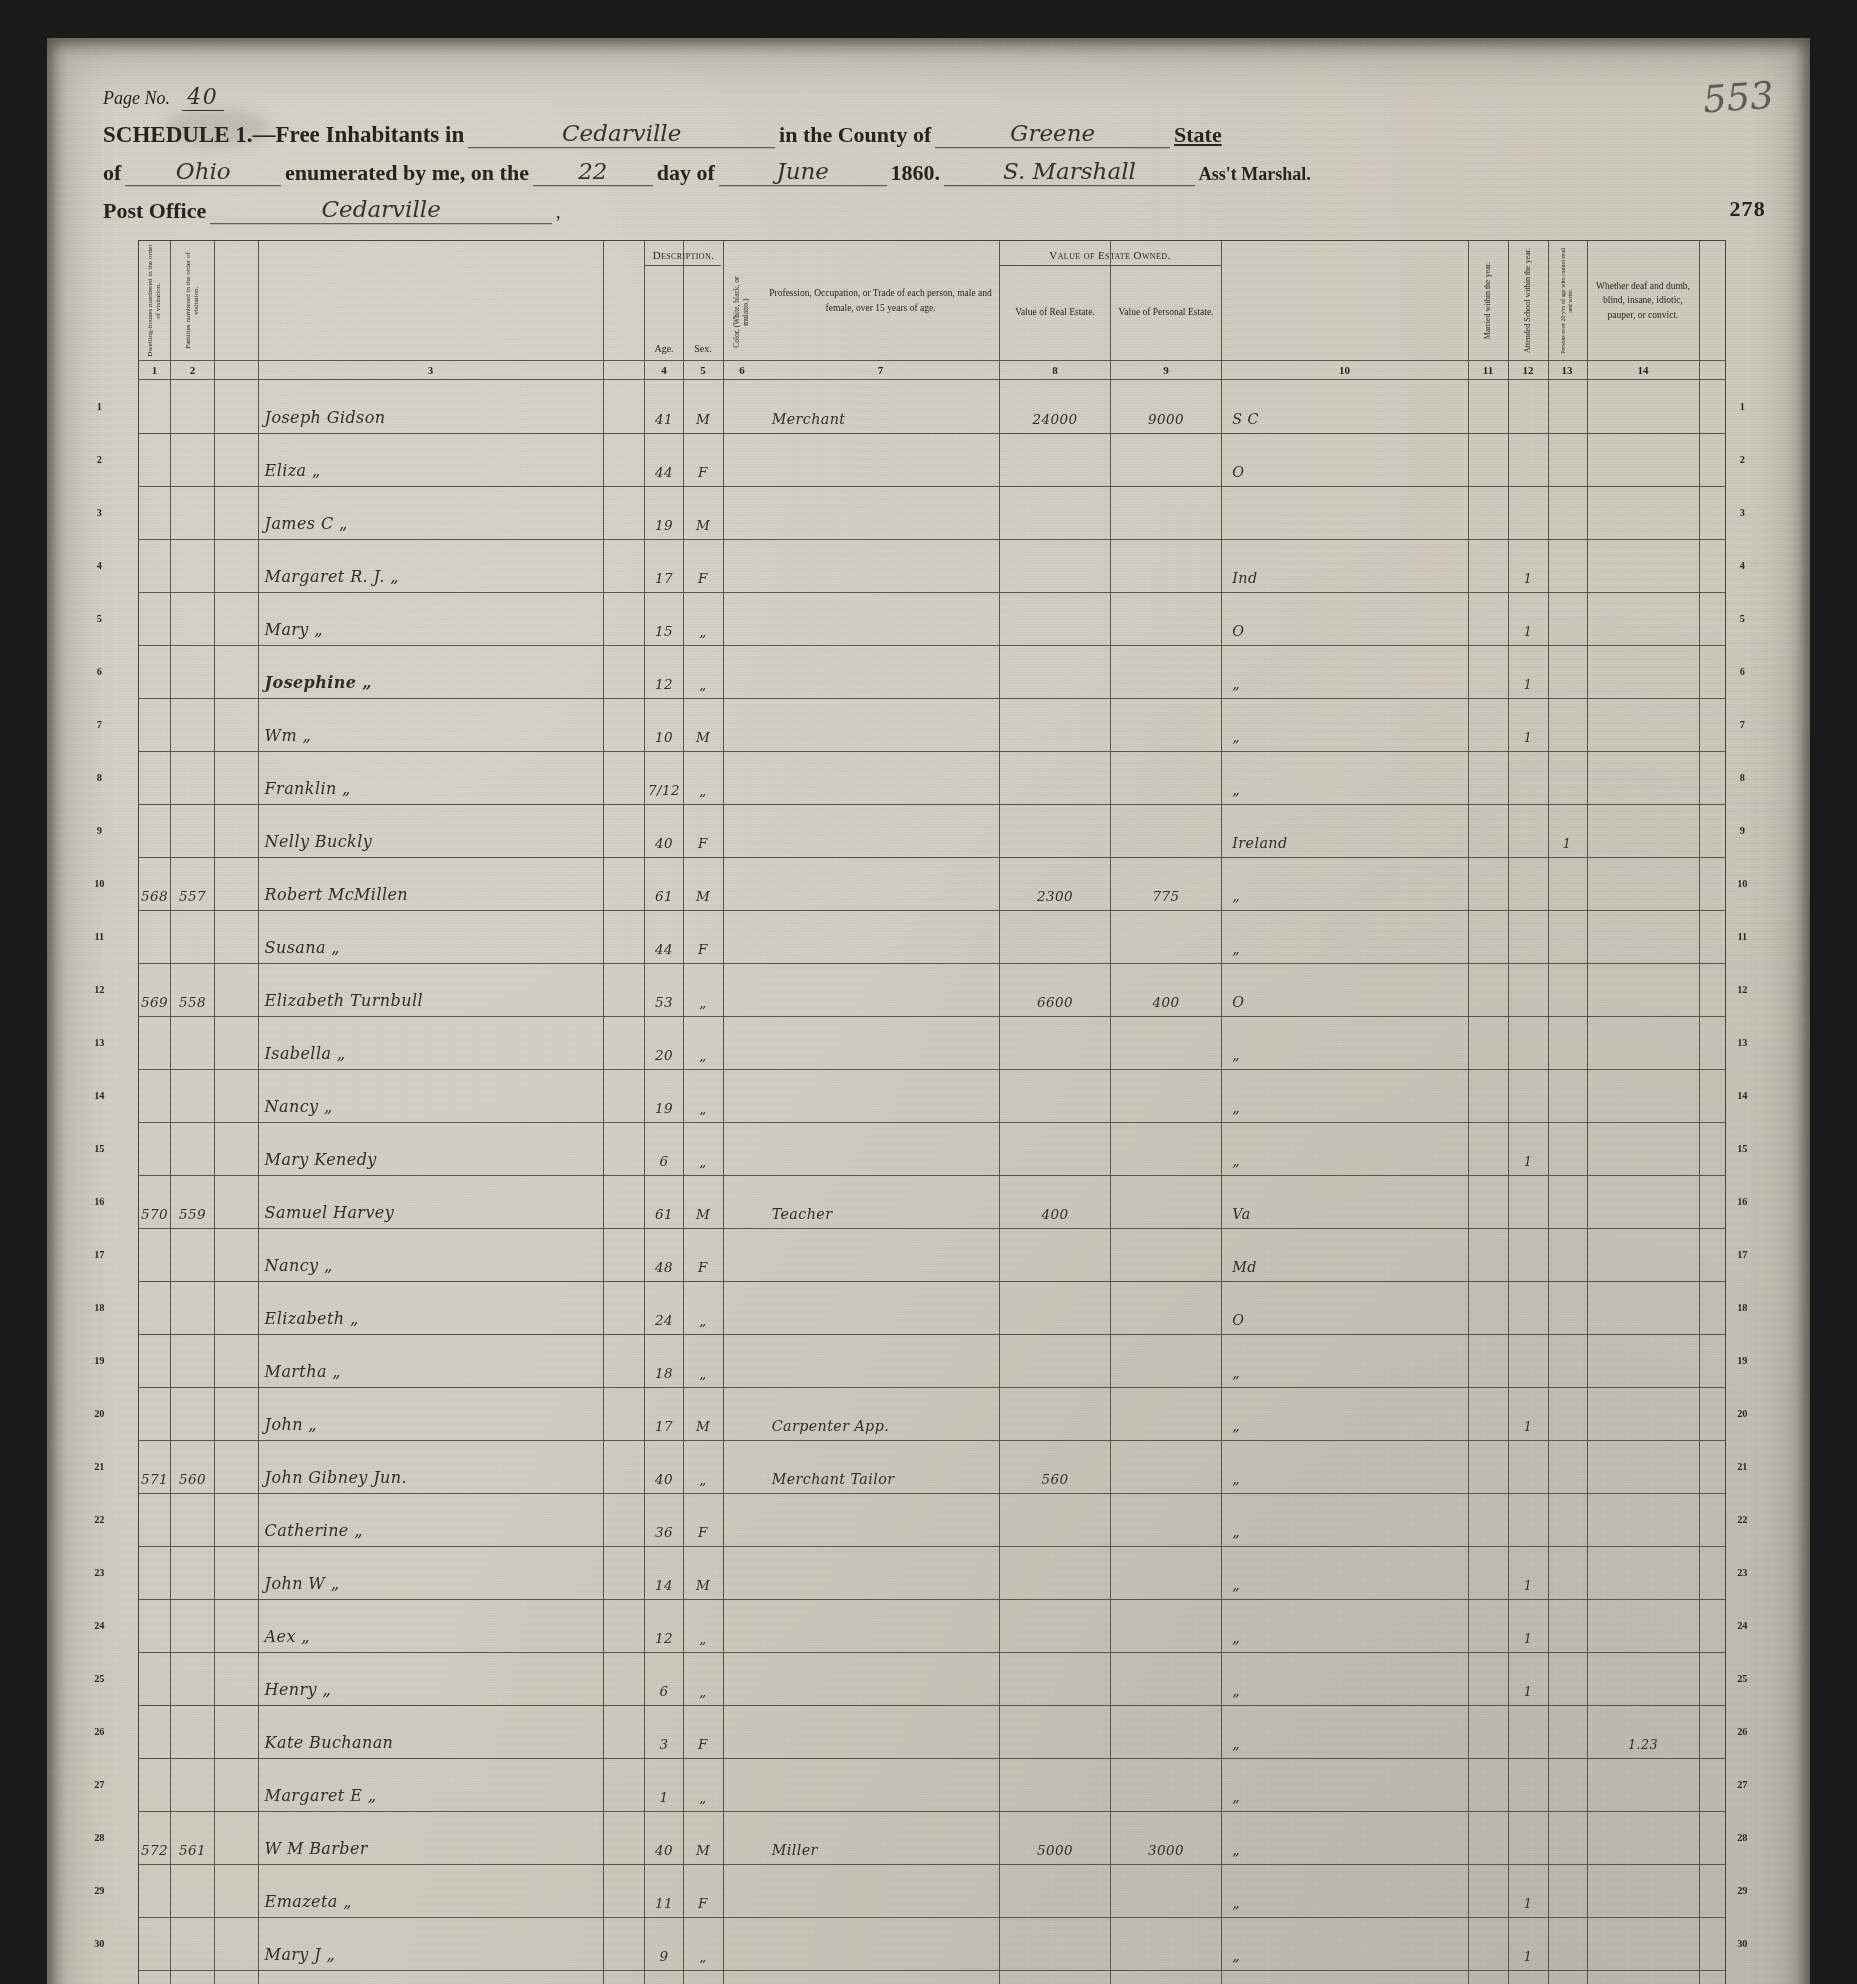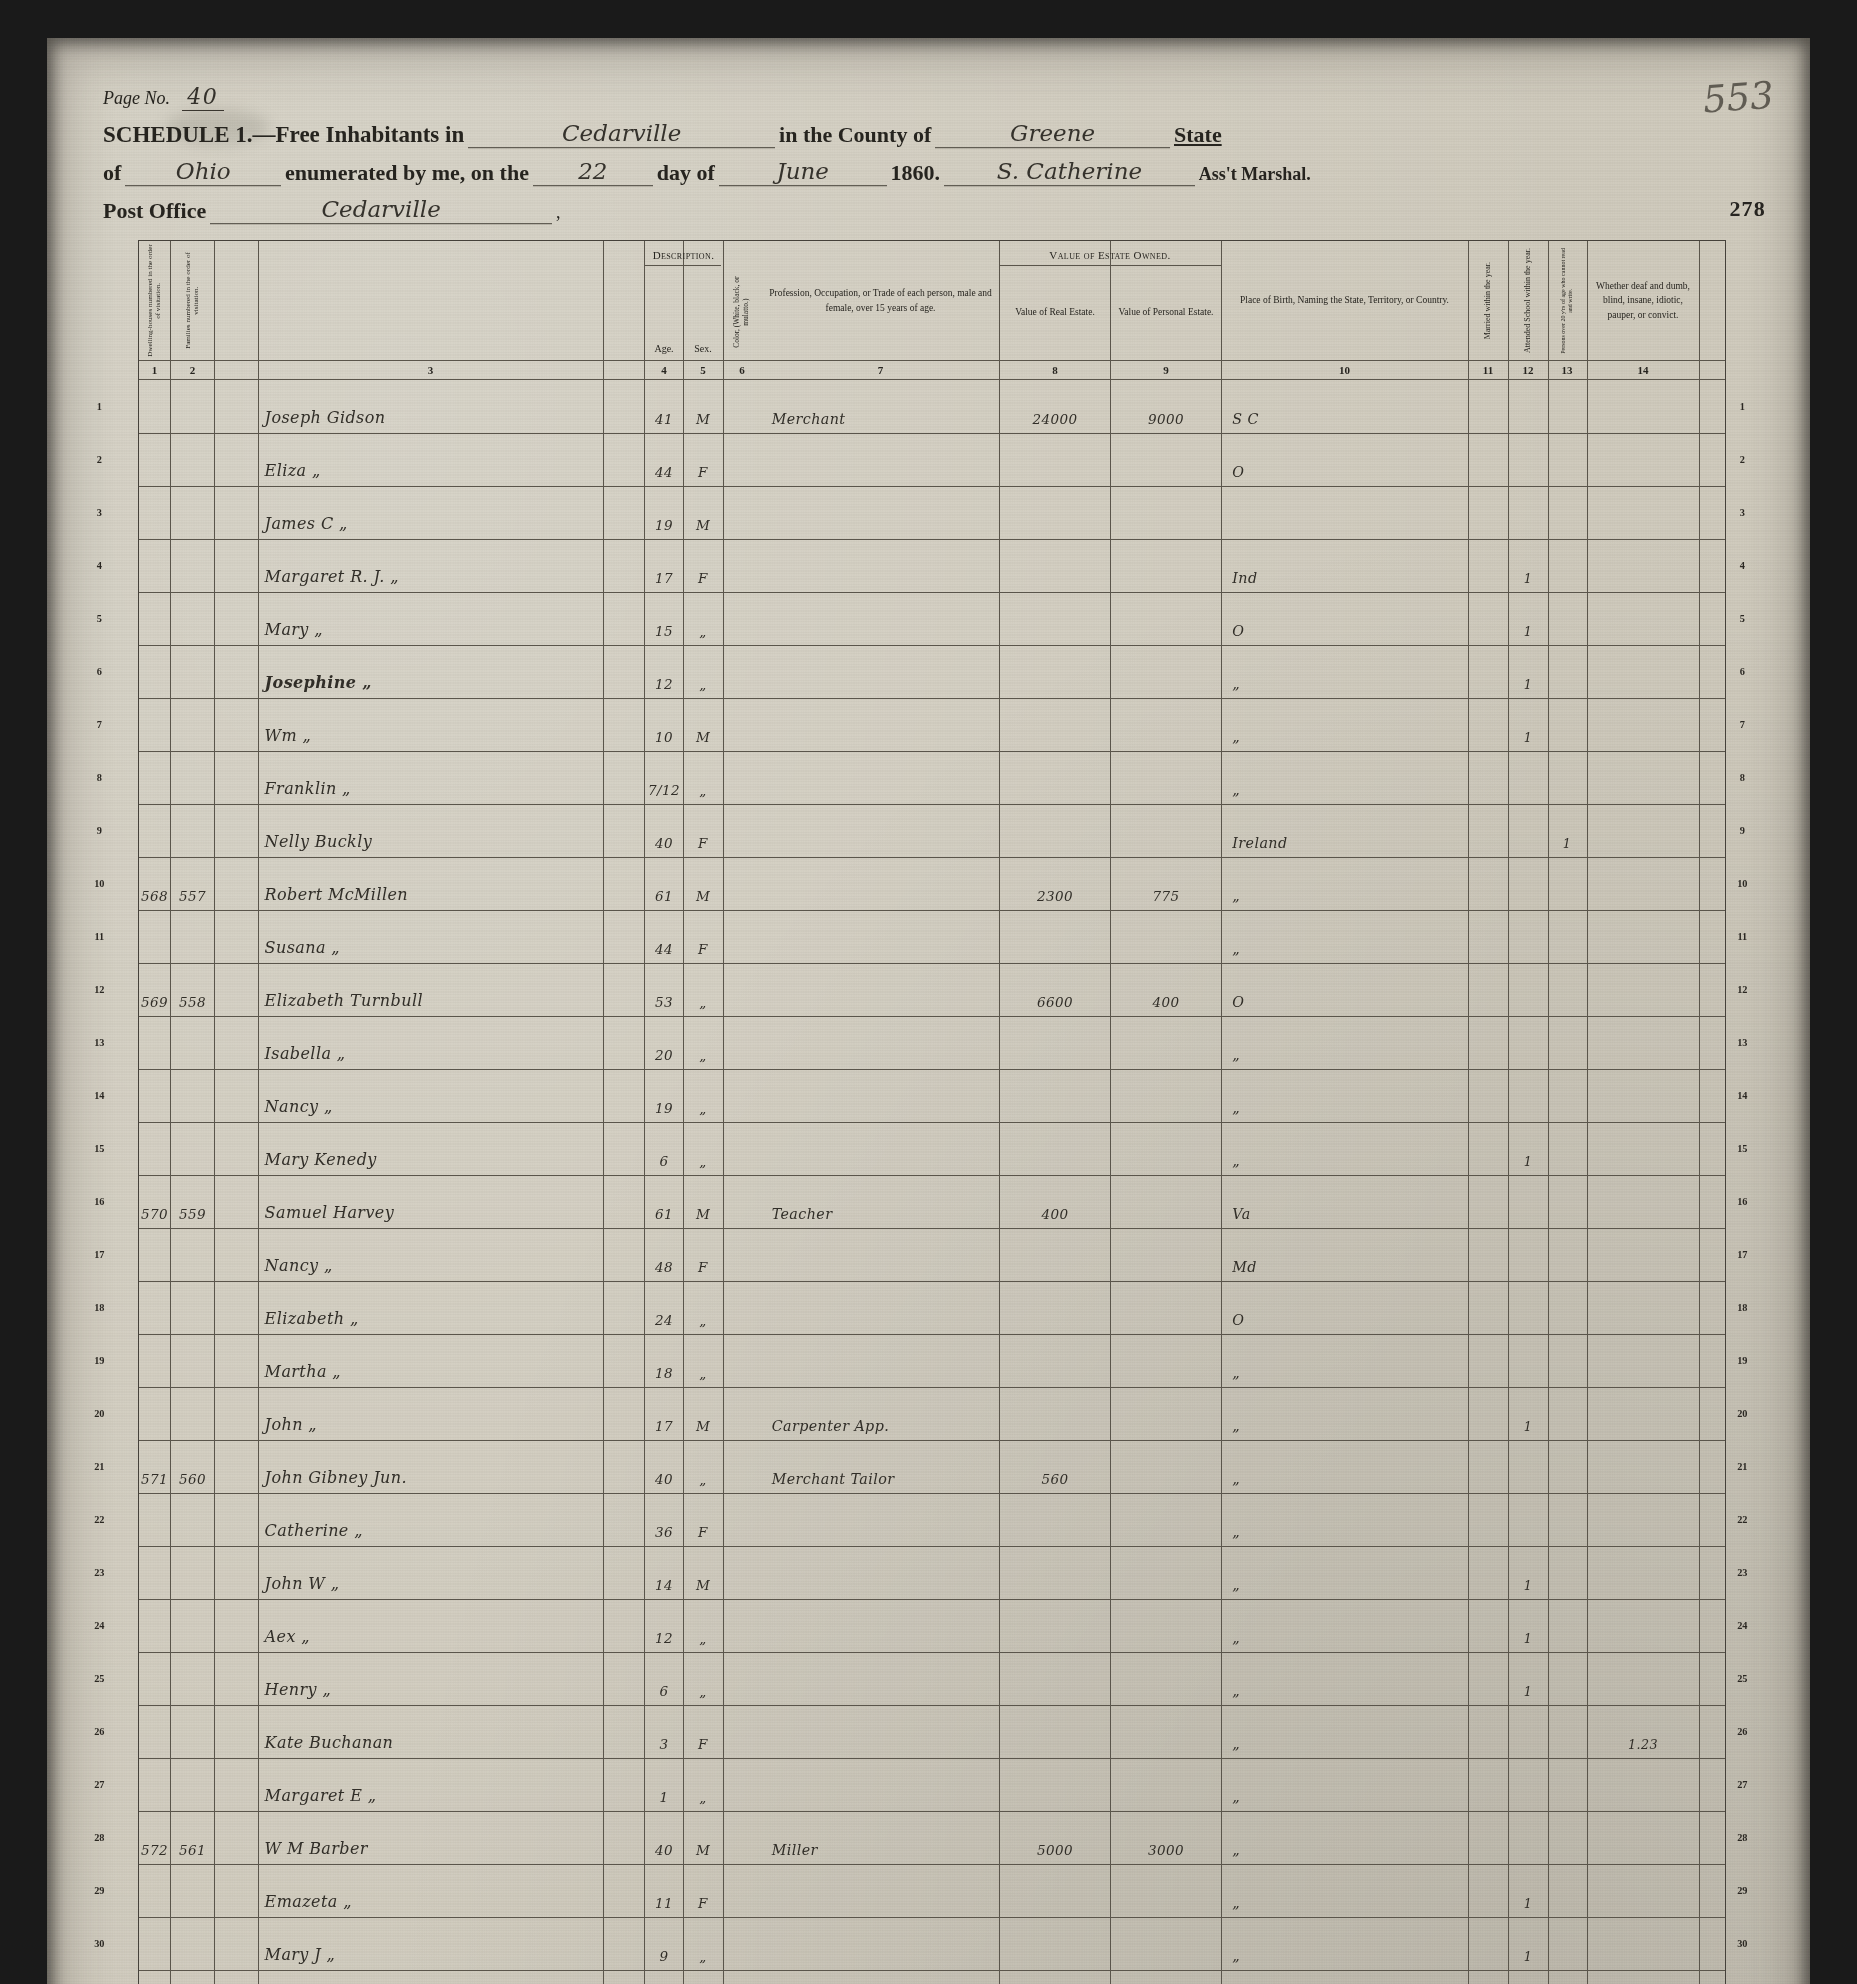--- a/index.html
+++ b/index.html
@@ -256,21 +256,21 @@
     </div>
 
     <div class="line2">
       <span class="print" style="font-weight:bold;">of</span>
       <span class="fill w-state">Ohio</span>
       <span class="print" style="font-weight:bold;">enumerated by me, on the</span>
       <span class="fill w-day">22</span>
       <span class="print" style="font-weight:bold;">day of</span>
       <span class="fill w-month">June</span>
       <span class="print" style="font-weight:bold;">1860.</span>
-      <span class="fill w-marshal">S. Catherine</span>
+      <span class="fill w-marshal">S. Marshall</span>
       <span class="print" style="font-weight:bold; font-size:18px;">Ass't Marshal.</span>
     </div>
 
     <div class="line3">
       <span class="print" style="font-weight:bold;">Post Office</span>
       <span class="fill w-po">Cedarville</span>
       <span class="print" style="font-size:18px;">,</span>
     </div>
     <div class="num278">278</div>
 
@@ -314,23 +314,20 @@
         <span class="vert" style="font-size:7.5px;">Color, (White, black, or mulatto.)</span>
       </div>
       <div class="colhead small" style="left:624px; width:235px; top:8px; height:103px;">
         <span style="font-size:9.5px; line-height:1.5;">Profession, Occupation, or Trade of each person, male and female, over 15 years of age.</span>
       </div>
       <div class="colhead" style="left:861px; width:110px; top:24.6px; height:94px;">
         <span style="font-size:9.5px; line-height:1.4;">Value of Real Estate.</span>
       </div>
       <div class="colhead" style="left:972px; width:110px; top:24.6px; height:94px;">
         <span style="font-size:9.5px; line-height:1.4;">Value of Personal Estate.</span>
-      </div>
-      <div class="colhead" style="left:1083px; width:245px; top:8px; height:103px;">
-        <span style="font-size:9.5px; line-height:1.5;">Place of Birth, Naming the State, Territory, or Country.</span>
       </div>
       <div class="colhead" style="left:1330px; width:38px;">
         <span class="vert" style="font-size:8px;">Married within the year.</span>
       </div>
       <div class="colhead" style="left:1370px; width:38px;">
         <span class="vert" style="font-size:8px;">Attended School within the year.</span>
       </div>
       <div class="colhead" style="left:1409px; width:38px;">
         <span class="vert" style="font-size:6px;">Persons over 20 y'rs of age who cannot read and write.</span>
       </div>

